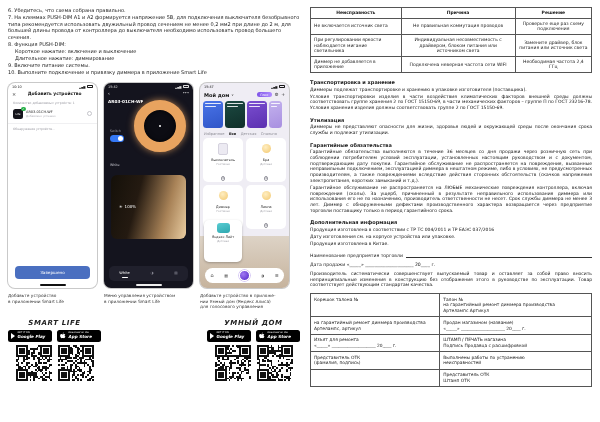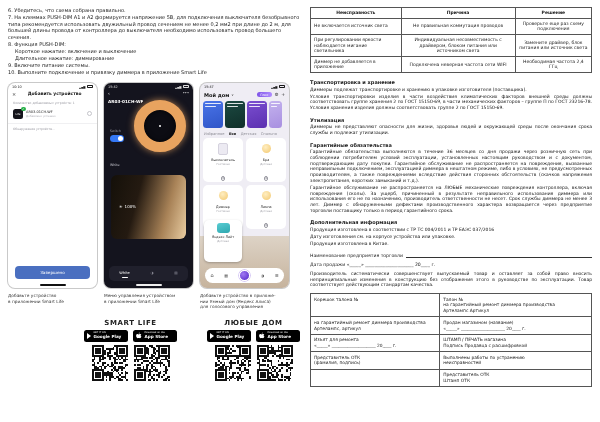--- a/index.html
+++ b/index.html
@@ -87,21 +87,21 @@
   .p3-float { position:absolute; bottom:26px; left:4px; width:38px; height:42px; background:#fff; border-radius:5px; text-align:center; padding:3px 1px 1px; box-shadow:0 1px 2.5px rgba(0,0,0,0.25); z-index:2; }
   .ico-station { width:13px; height:10px; background:linear-gradient(160deg,#59ccd2,#2fa8b0); border-radius:3px; margin:0 auto 2px; }
   .p3-nav { position:absolute; bottom:5px; left:5px; right:5px; height:15px; background:#fff; border-radius:8px; display:flex; align-items:center; justify-content:space-around; font-size:5px; color:#555; z-index:3; }
   .alice { width:11px; height:11px; border-radius:50%; background:radial-gradient(circle at 35% 35%,#a078f2,#4f23c8); border:1.5px solid #fff; box-shadow:0 0 0 0.7px #cbb9f2; }
 
   
   .captions { display:flex; gap:7px; margin-top:5px; }
   .caption { width:89px; font-size:4.3px; line-height:1.3; color:#333; white-space:pre-line; }
 
   
-  .downloads { display:flex; justify-content:flex-end; gap:30px; margin-top:9px; }
+  .downloads { display:flex; justify-content:space-between; gap:30px; margin-top:9px;font-style:italic; }
   .dl { text-align:center; }
   .dl-title { font-size:7px; font-weight:bold; letter-spacing:0.6px; color:#222; margin-bottom:3px; }
   .badges { display:flex; gap:5px; justify-content:center; margin-bottom:3px; }
   .badge { width:44px; height:12px; background:#000; border-radius:2.5px; color:#fff; display:flex; align-items:center; gap:2.5px; padding:0 3px; text-align:left; }
   .badge-txt { display:flex; flex-direction:column; line-height:1.15; }
   .badge-top { font-size:2.4px; }
   .badge-bottom { font-size:4.2px; font-weight:bold; }
   .play { width:0; height:0; border-top:3px solid transparent; border-bottom:3px solid transparent; border-left:4.5px solid #fff; }
   .qrs { display:flex; gap:6px; justify-content:center; }
   .qr { width:36px; height:36px; background:#fff; }
@@ -786,21 +786,21 @@
                 <rect x="9" y="20" width="1" height="1" fill="#111"></rect>
                 <rect x="11" y="20" width="1" height="1" fill="#111"></rect>
                 <rect x="13" y="20" width="1" height="1" fill="#111"></rect>
                 <rect x="17" y="20" width="1" height="1" fill="#111"></rect>
                 <rect x="18" y="20" width="1" height="1" fill="#111"></rect>
                 <rect x="20" y="20" width="1" height="1" fill="#111"></rect>
               </svg></div>
         </div>
       </div>
       <div class="dl">
-        <div class="dl-title">ЛЮБЫЕ ДОМ</div>
+        <div class="dl-title">УМНЫЙ ДОМ</div>
         <div class="badges">
           <div class="badge">
             <span class="play"></span>
             <span class="badge-txt">
                 <span class="badge-top">GET IT ON</span>
                 <span class="badge-bottom">Google Play</span>
               </span>
           </div>
           <div class="badge">
             <svg width="6" height="8" viewBox="0 0 10 12">

